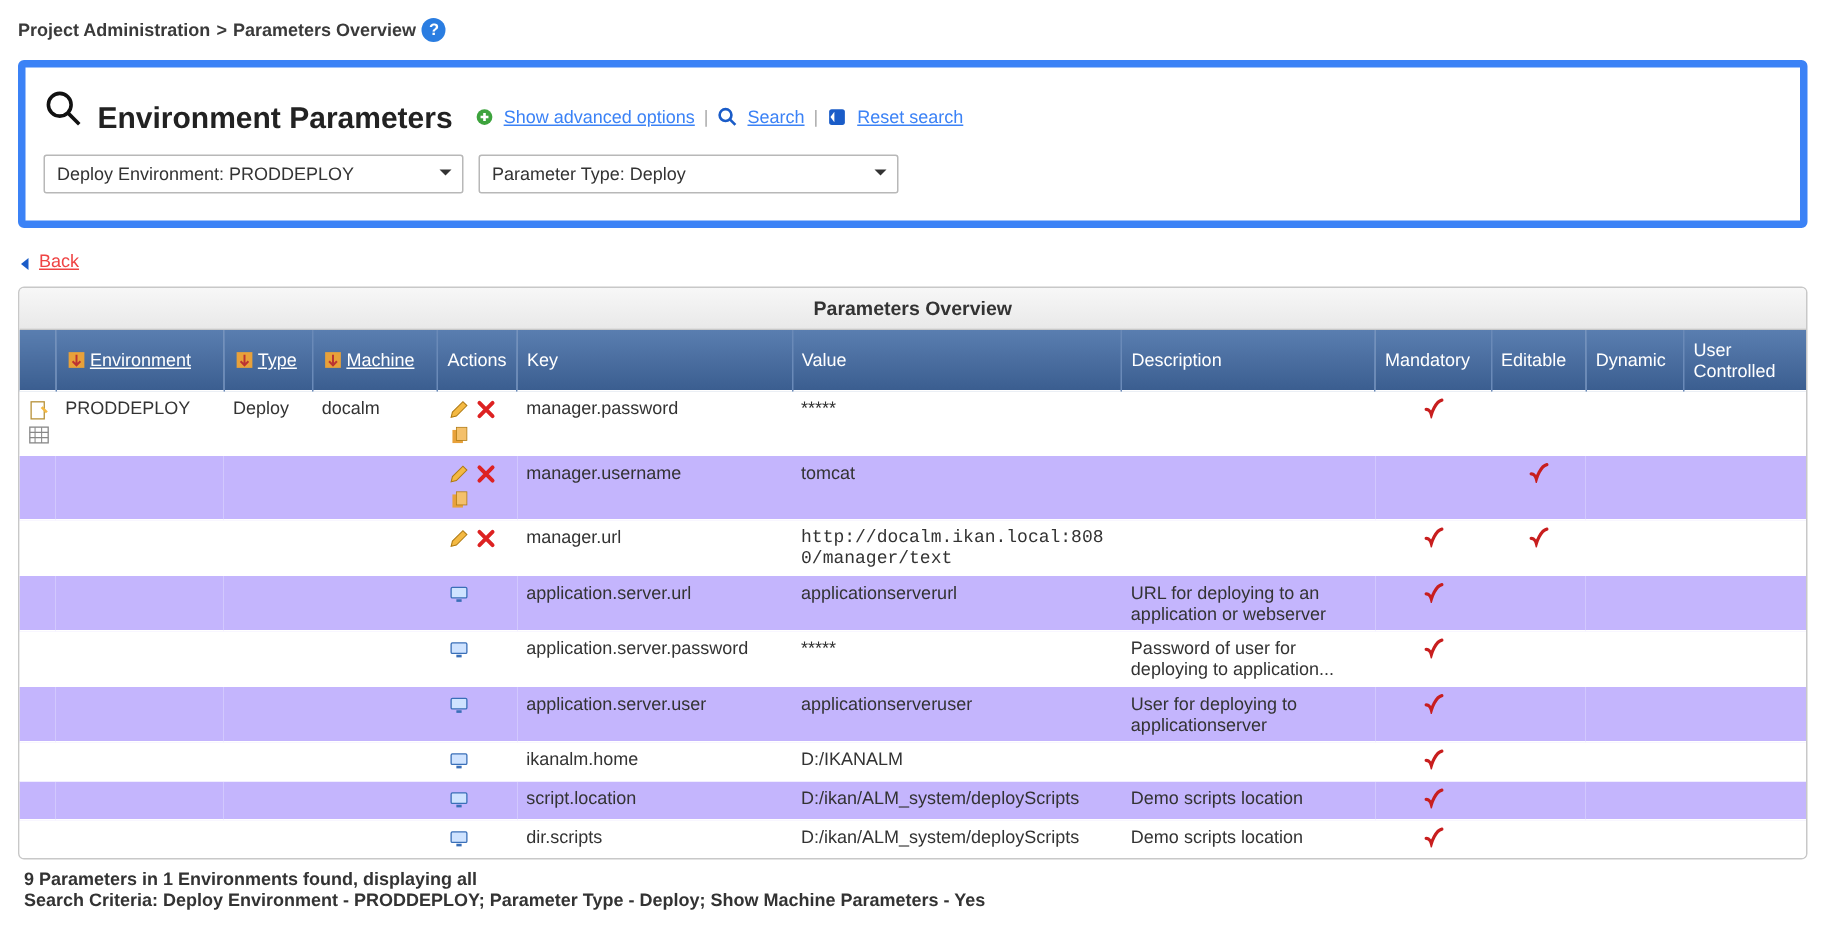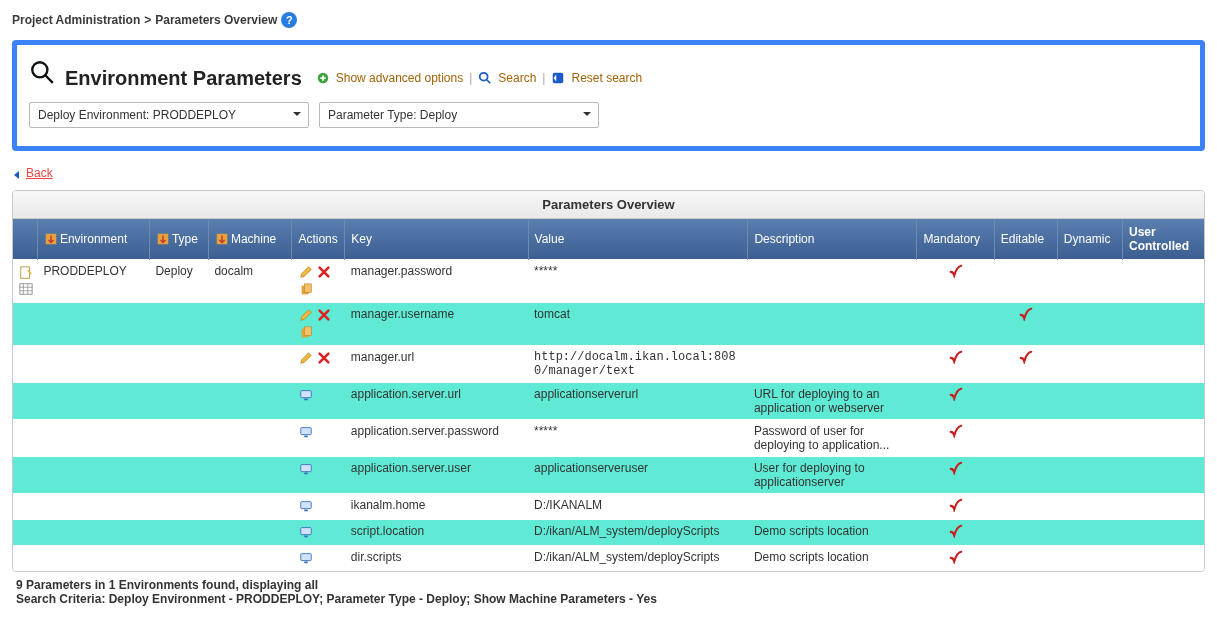--- a/index.html
+++ b/index.html
@@ -49,21 +49,21 @@
     color: #222;
     margin-right: 4px;
   }
   .link-group {
     display: flex;
     align-items: center;
     gap: 6px;
     font-size: 12px;
   }
   .link-group .sep { color: #aaa; }
-  a { color: #a16207; cursor: pointer; }
+  a { color: #3b82f6; text-decoration: underline; cursor: pointer; }
   .ico { display:inline-flex; align-items:center; }
   .ico svg { width:14px; height:14px; }
   .filters {
     display: flex;
     gap: 10px;
   }
   .select {
     position: relative;
     border: 1px solid #b8b8b8;
     background: #fff;
@@ -101,30 +101,30 @@
   table { border-collapse: collapse; width: 100%; table-layout: fixed; }
   thead th {
     background: linear-gradient(#5a7eb0,#3b5e90);
     color: #fff;
     font-weight: normal;
     text-align: left;
     padding: 6px 6px;
     font-size: 12px;
     border-right: 1px solid #6a8ab8;
   }
-  thead th:last-child { border-right: none; font-weight: bold; }
+  thead th:last-child { border-right: none; }
   tbody td {
     padding: 4px 6px;
     vertical-align: top;
     font-size: 12px;
   }
-  tbody tr.even { background: #5eead4; }
+  tbody tr.even { background: #c4b5fd; }
   tbody tr.odd  { background: #ffffff; }
   tbody tr.even td, tbody tr.odd td { border-top: 1px solid #fff; }
-  .col-icons { display:flex; align-items:center; gap:2px; }
+  .col-icons { display:flex; align-items:center; gap:2px;text-decoration:underline; }
   .col-icons svg { width:14px; height:14px; }
   .action-cell { display:flex; flex-wrap:wrap; gap:2px; width:40px; }
   .action-cell .iconbtn { width:16px; height:16px; display:inline-flex; align-items:center; justify-content:center; }
   .action-cell svg { width:14px; height:14px; }
   .check { display:inline-flex; justify-content:center; width:100%; }
   .check svg { width:14px; height:14px; }
   .rowhead svg { width:14px; height:14px; display:block; margin:2px 0;}
   .footer {
     padding: 6px 4px;
     font-size: 12px;

